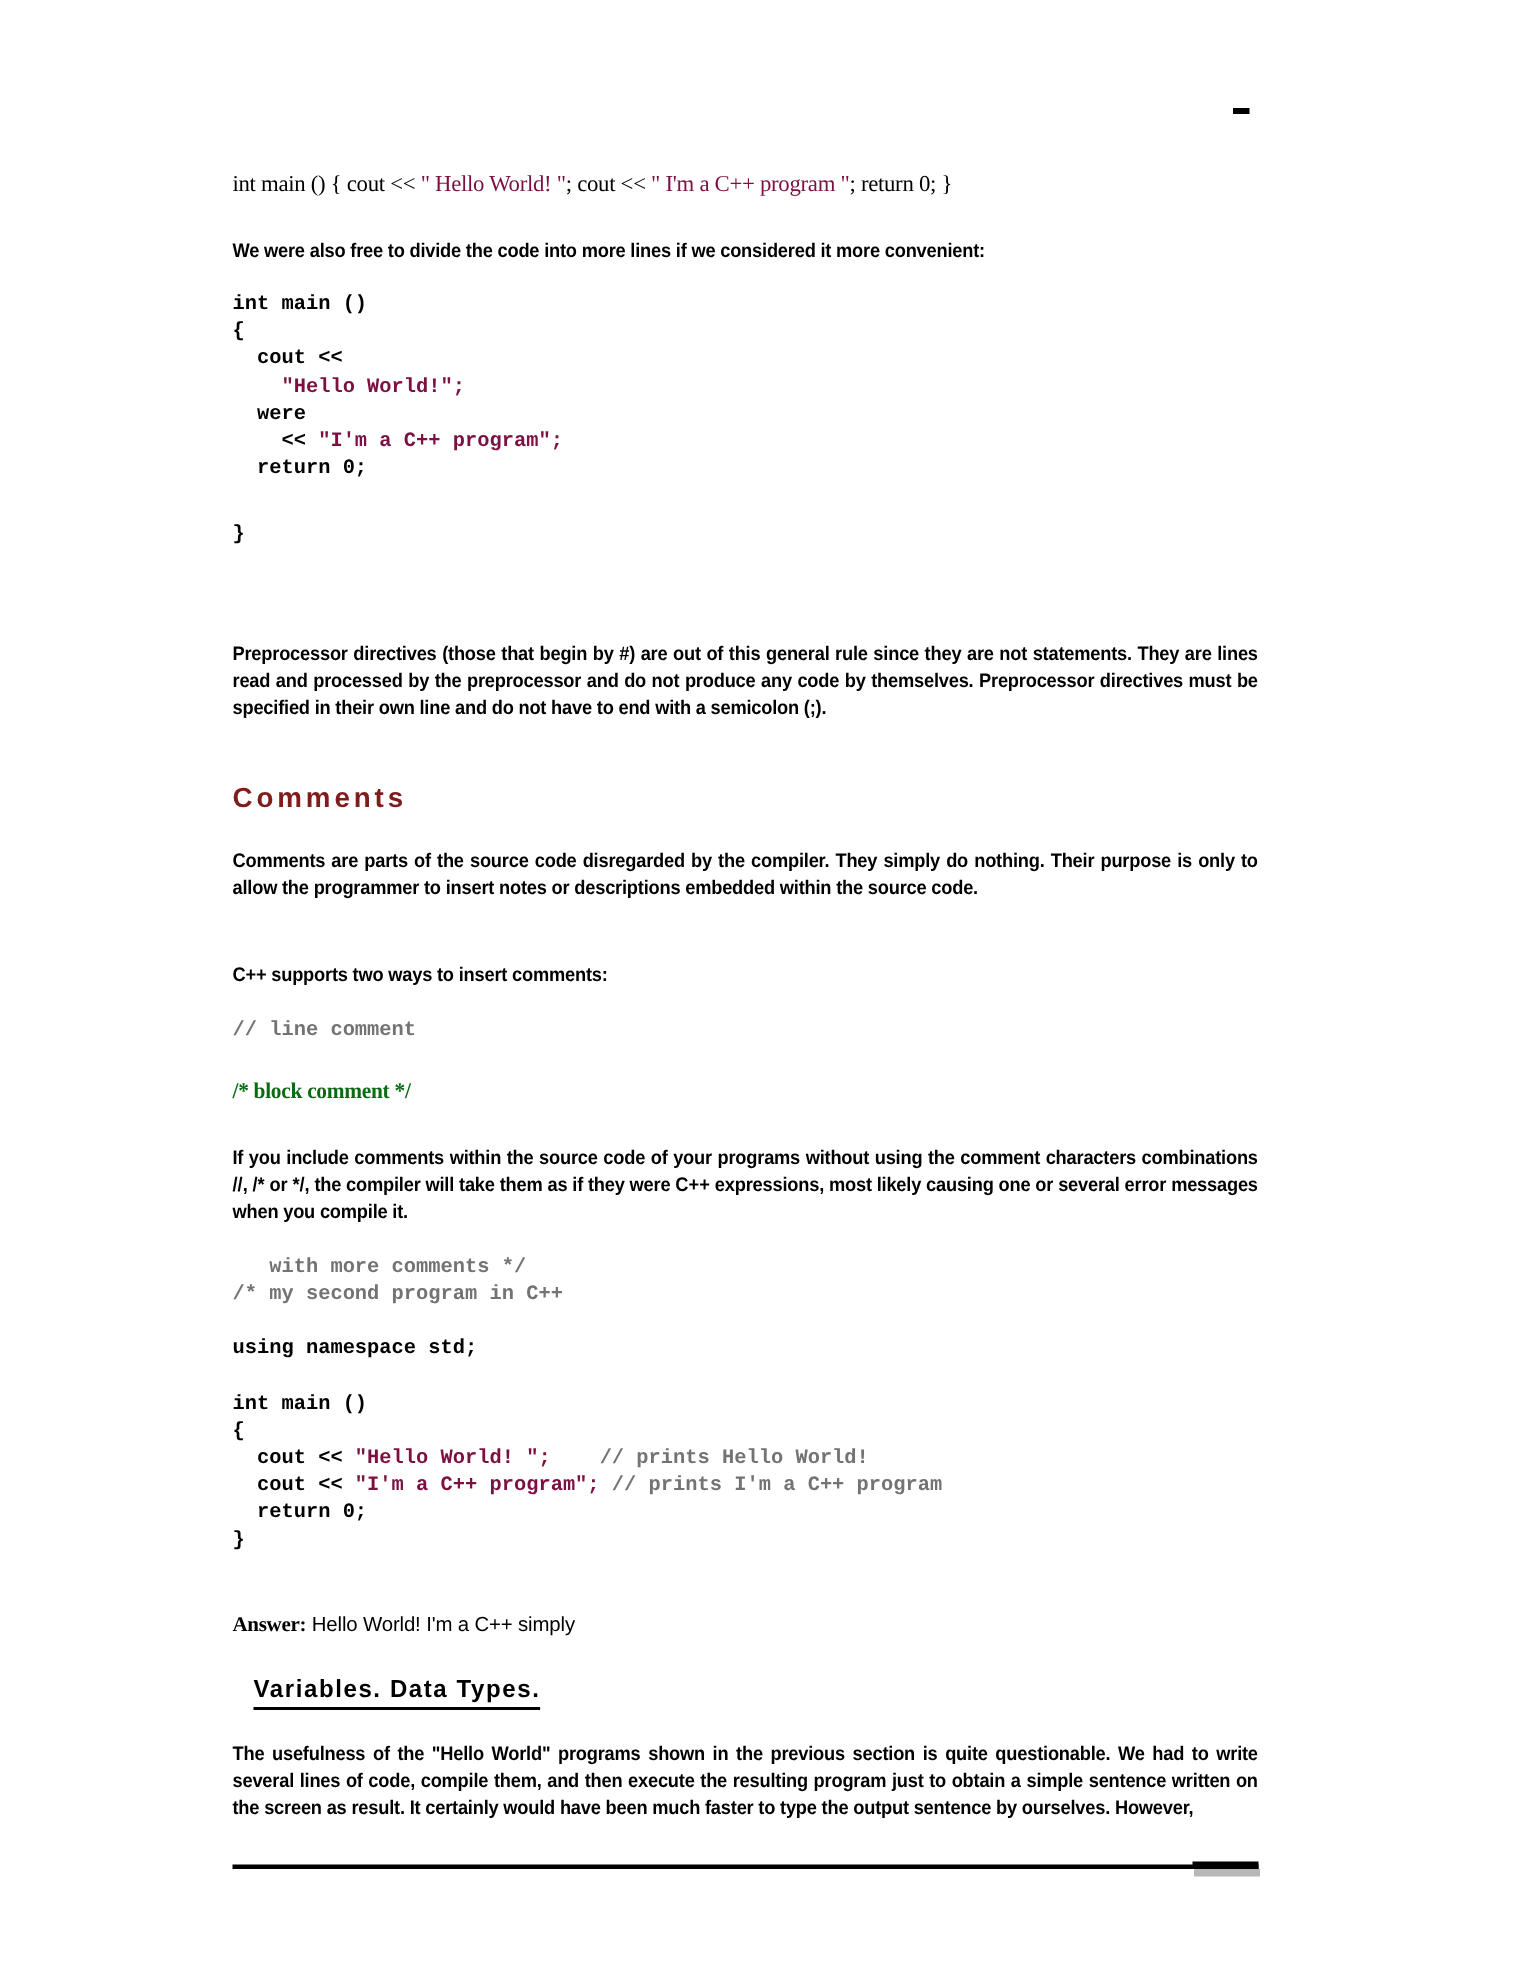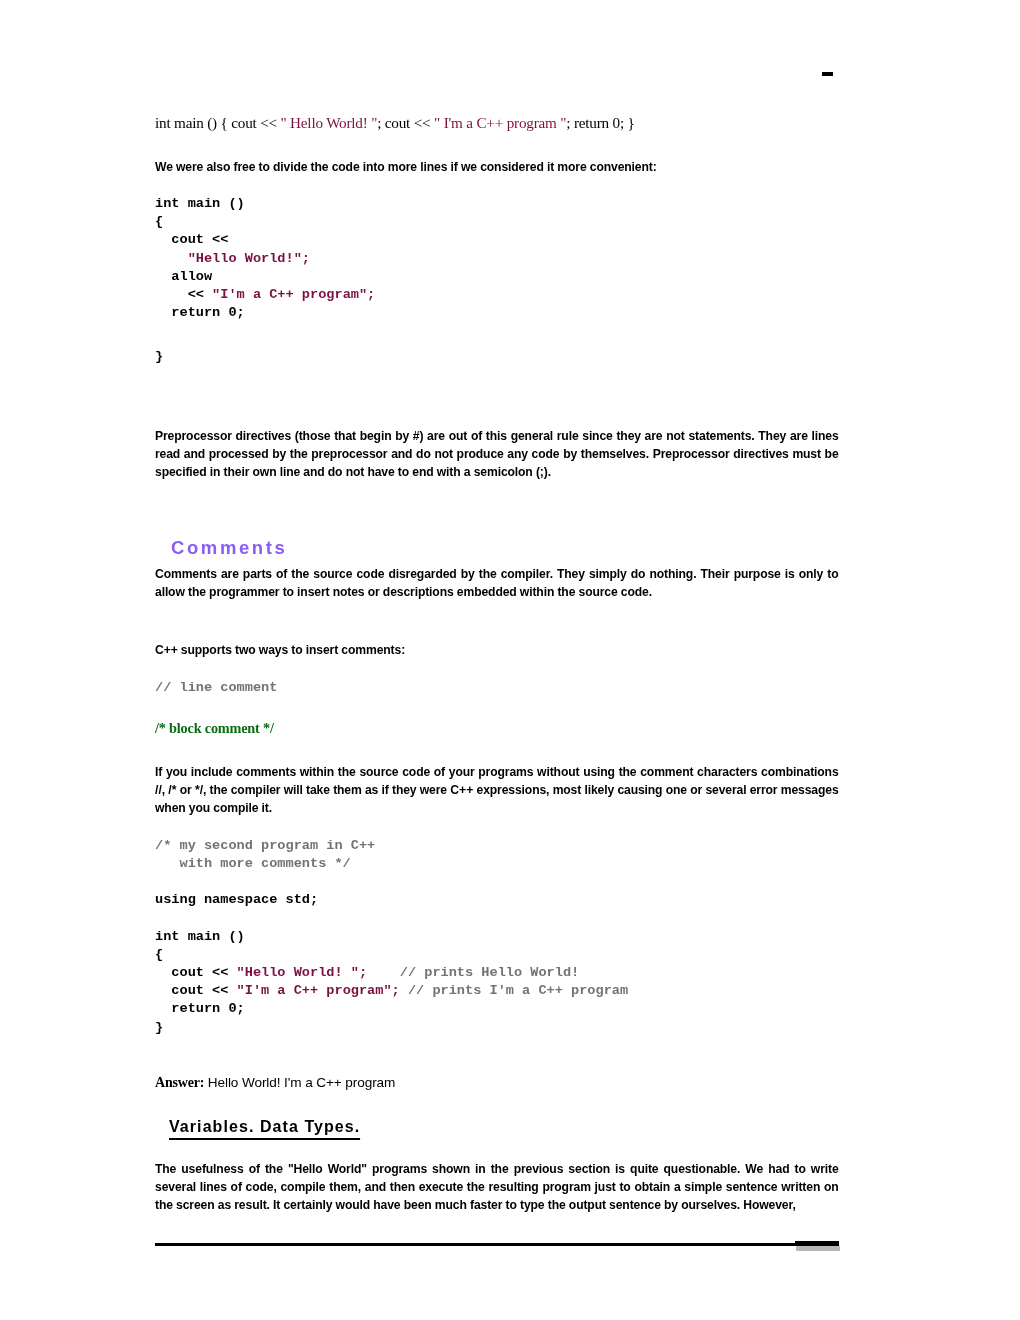--- a/index.html
+++ b/index.html
@@ -98,22 +98,22 @@
     white-space: pre;
   }
 
   
   .h-comments {
     font-family: "Liberation Sans", sans-serif;
     font-weight: bold;
     font-size: 18.5px;
     line-height: 24px;
     letter-spacing: 2.6px;
-    color: #8b5cf6;
-    margin: 16px;
+    color: #7f1d1d;
+    margin: 0;
   }
   .h-variables {
     font-family: "Liberation Sans", sans-serif;
     font-weight: bold;
     font-size: 16.5px;
     line-height: 22px;
     letter-spacing: 1.1px;
     color: #000000;
     margin: 0;
     display: inline-block;
@@ -190,21 +190,21 @@
 
   <div class="abs" style="top:158px;left:155px;">
     <p class="para nojust">We were also free to divide the code into more lines if we considered it more convenient:</p>
   </div>
 
   <div class="abs" style="top:195px;left:155px;">
     <div class="code"><span>int main ()</span></div>
     <div class="code"><span>{</span></div>
     <div class="code"><span>  cout &lt;&lt;</span></div>
     <div class="code"><span>    </span><span class="str">"Hello World!";</span></div>
-    <div class="code"><span>  allow</span></div>
+    <div class="code"><span>  were</span></div>
     <div class="code"><span>    &lt;&lt; </span><span class="str">"I'm a C++ program";</span></div>
     <div class="code"><span>  return 0;</span></div>
     <div class="code" style="height:18px;"><span></span></div>
     <div class="code" style="margin-top:8px;"><span>}</span></div>
   </div>
 
 
   <div class="abs" style="top:427px;left:155px;">
     <p class="para">Preprocessor directives (those that begin by #) are out of this general rule since they are not statements. They are lines read and processed by the preprocessor and do not produce any code by themselves. Preprocessor directives must be specified in their own line and do not have to end with a semicolon (;).</p>
   </div>
@@ -227,35 +227,35 @@
 
   <div class="abs" style="top:719px;left:155px;">
     <div class="blockcmt">/* block comment */</div>
   </div>
 
   <div class="abs" style="top:763px;left:155px;">
     <p class="para"><span>If you include comments within the source code of your programs without using the comment characters combinations </span><span class="mono-inline">//</span><span>, </span><span class="mono-inline">/*</span><span> or </span><span class="mono-inline">*/</span><span>, the compiler will take them as if they were </span><span class="mono-inline">C++</span><span> expressions, most likely causing one or several error messages when you compile it.</span></p>
   </div>
 
   <div class="abs" style="top:837px;left:155px;">
+    <div class="code cmt"><span>   with more comments */</span></div>
     <div class="code cmt"><span>/* my second program in C++</span></div>
-    <div class="code cmt"><span>   with more comments */</span></div>
     <div class="code" style="height:18px;"><span></span></div>
     <div class="code"><span>using namespace std;</span></div>
     <div class="code" style="height:18px;"><span></span></div>
     <div class="code"><span>int main ()</span></div>
     <div class="code"><span>{</span></div>
     <div class="code"><span>  cout &lt;&lt; </span><span class="str">"Hello World! ";</span><span>    </span><span class="cmt">// prints Hello World!</span></div>
     <div class="code"><span>  cout &lt;&lt; </span><span class="str">"I'm a C++ program";</span><span> </span><span class="cmt">// prints I'm a C++ program</span></div>
     <div class="code"><span>  return 0;</span></div>
     <div class="code"><span>}</span></div>
   </div>
 
   <div class="abs" style="top:1074px;left:155px;">
-    <p class="answer"><span class="lbl">Answer:</span><span class="val"> Hello World! I'm a C++ program</span></p>
+    <p class="answer"><span class="lbl">Answer:</span><span class="val"> Hello World! I'm a C++ simply</span></p>
   </div>
 
   <div class="abs" style="top:1115px;left:155px;margin-left:14px;">
     <h2 class="h-variables">Variables. Data Types.</h2>
   </div>
 
   <div class="abs" style="top:1160px;left:155px;">
     <p class="para">The usefulness of the "Hello World" programs shown in the previous section is quite questionable. We had to write several lines of code, compile them, and then execute the resulting program just to obtain a simple sentence written on the screen as result. It certainly would have been much faster to type the output sentence by ourselves. However,</p>
   </div>
 

